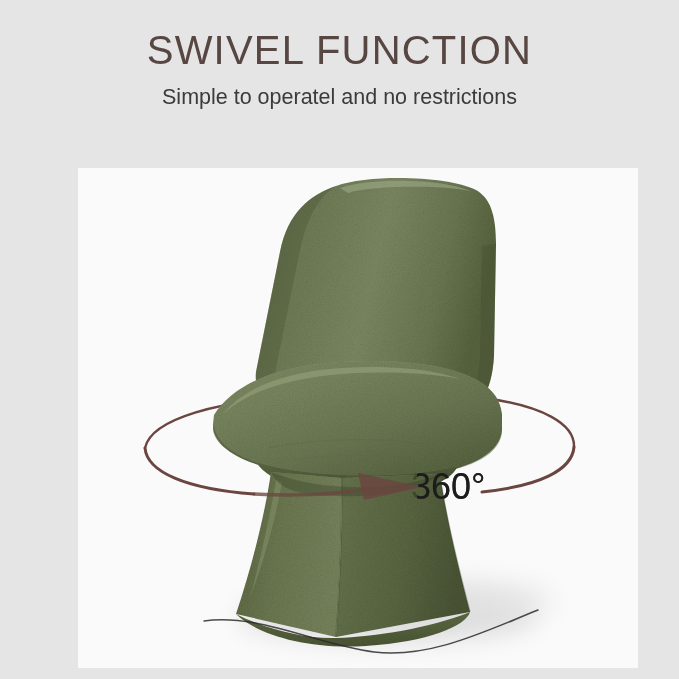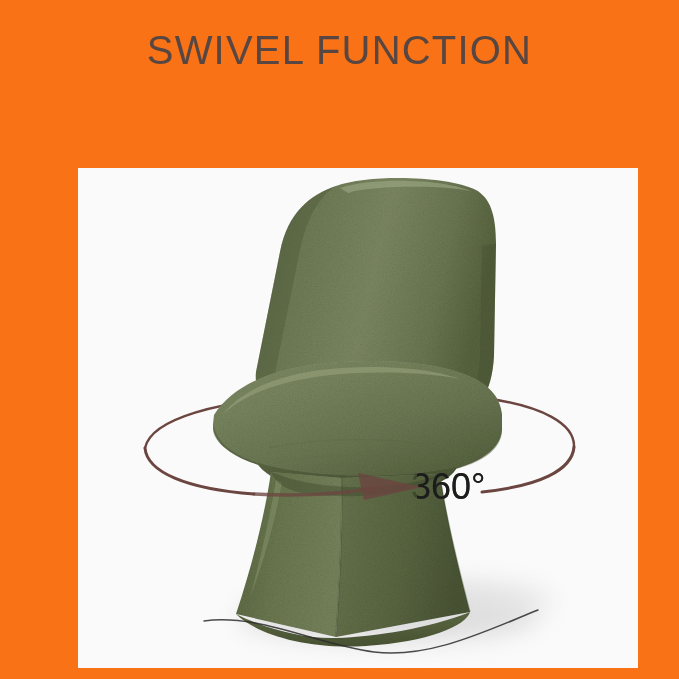--- a/index.html
+++ b/index.html
@@ -4,21 +4,21 @@
 <style>
   html, body {
     margin: 0;
     padding: 0;
     background: #ffffff;
   }
   #page {
     position: relative;
     width: 679px;
     height: 679px;
-    background: #f97316;
+    background: #e5e5e5;
     overflow: hidden;
     font-family: "Liberation Sans", sans-serif;
   }
 
   
   #header {
     position: absolute;
     left: 0;
     top: 0;
     width: 679px;
@@ -66,20 +66,21 @@
   }
   #scene svg { display: block; }
 </style>
 </head>
 <body>
 
 <div id="page">
 
   <div id="header">
     <h1 id="title">SWIVEL FUNCTION</h1>
+    <p class="subtitle" id="subtitle-2">Simple to operatel and no restrictions</p>
   </div>
 
   <div id="stage"></div>
 
   <div id="scene">
     <svg width="679" height="679" viewBox="0 0 679 679" xmlns="http://www.w3.org/2000/svg">
       <defs>
 
         <filter id="fabricTex" x="-10%" y="-10%" width="120%" height="120%">
           <feTurbulence type="fractalNoise" baseFrequency="0.9" numOctaves="4" seed="7" result="n"></feTurbulence>

